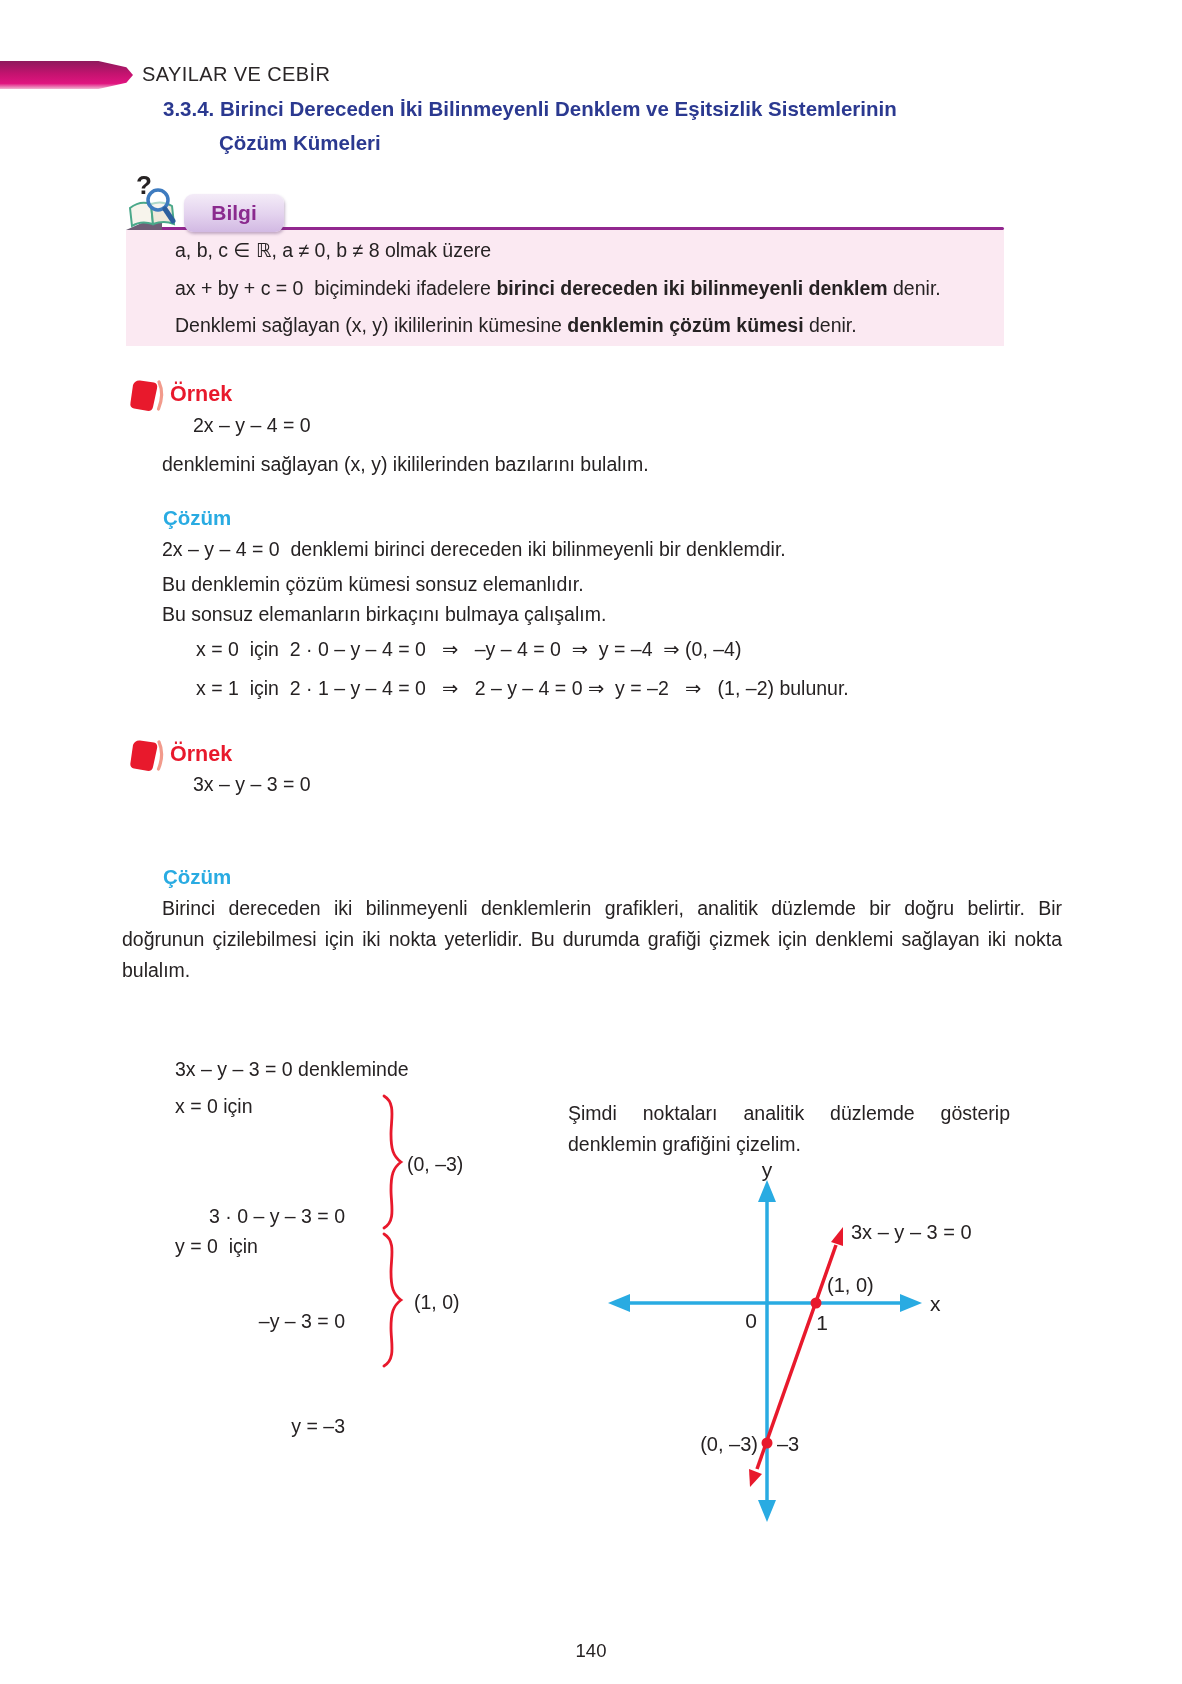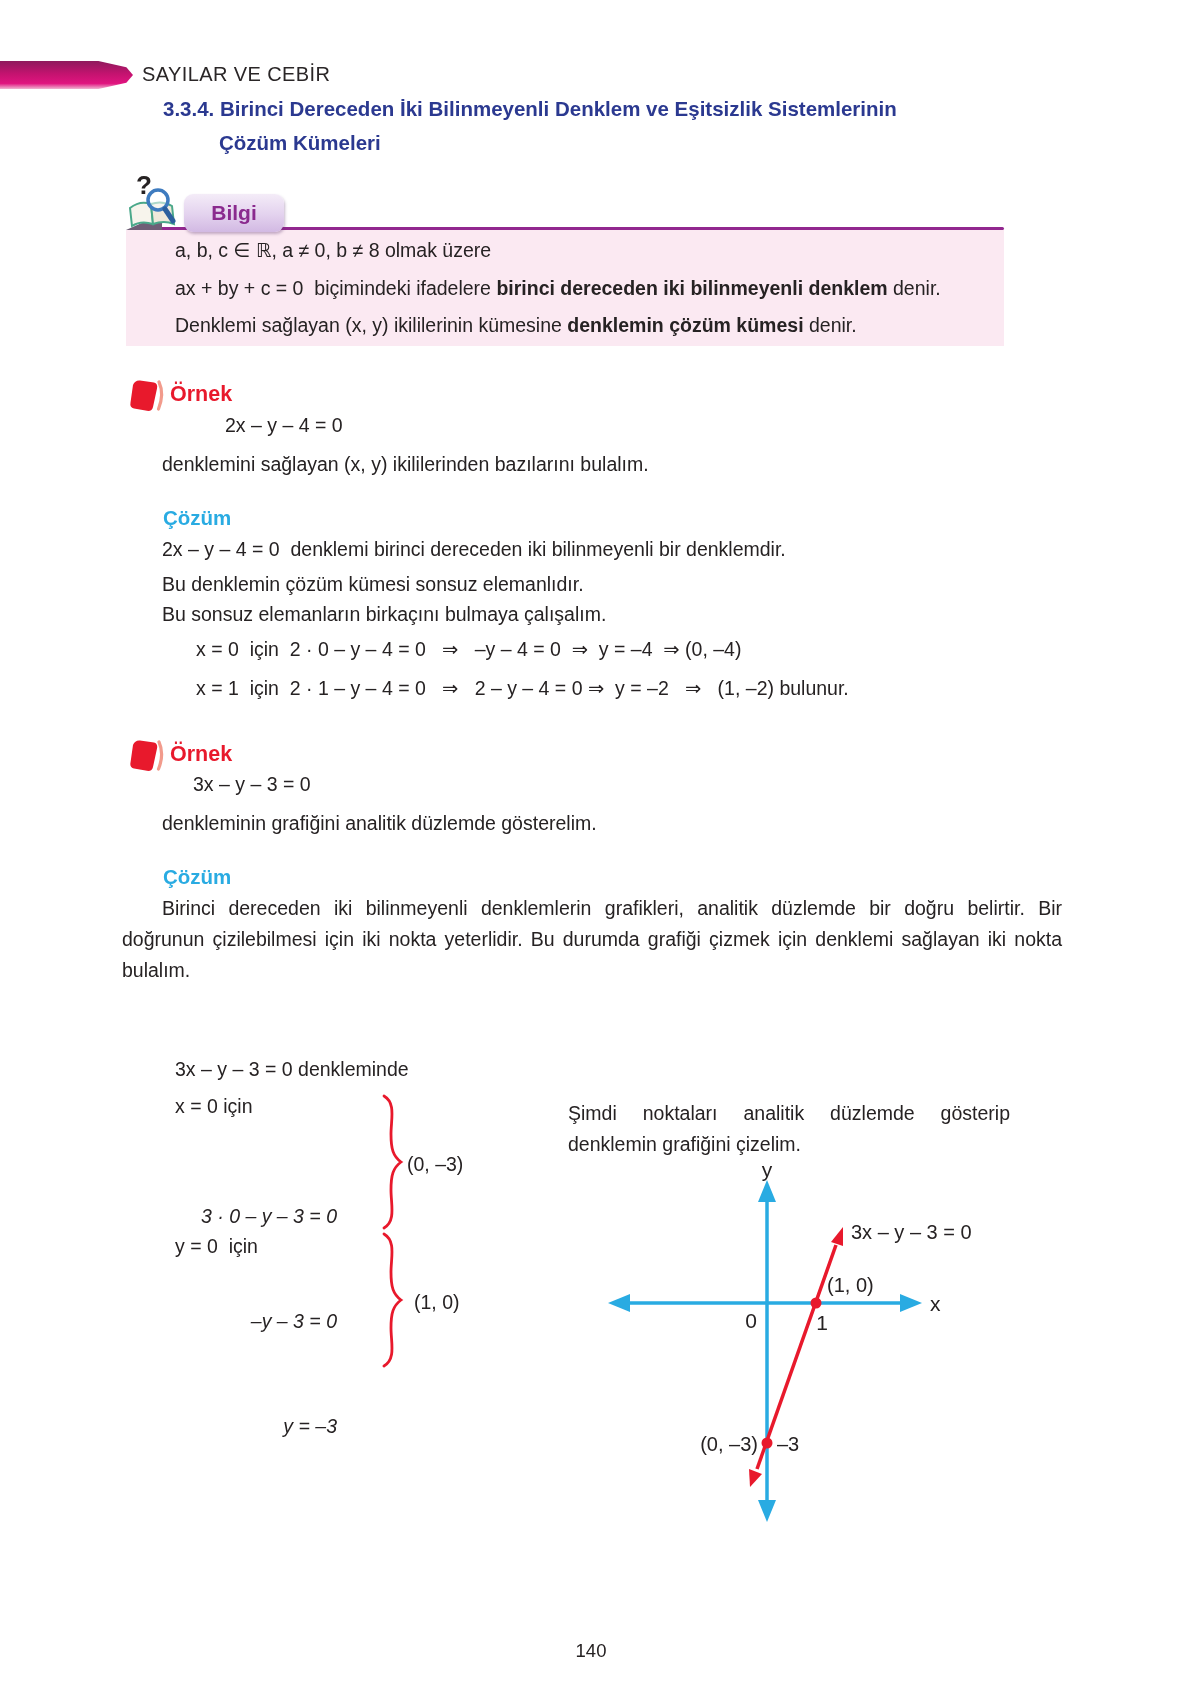--- a/index.html
+++ b/index.html
@@ -55,42 +55,41 @@
   </svg>
   <div class="t" style="left:175px;top:238px;">a, b, c ∈ ℝ, a ≠ 0, b ≠ 8 olmak üzere</div>
   <div class="t" style="left:175px;top:276px;"><span>ax + by + c = 0  biçimindeki ifadelere </span><span class="bold">birinci dereceden iki bilinmeyenli denklem</span><span> denir.</span></div>
   <div class="t" style="left:175px;top:313px;"><span>Denklemi sağlayan (x, y) ikililerinin kümesine </span><span class="bold">denklemin çözüm kümesi</span><span> denir.</span></div>
 
   <svg style="left:126px;top:378px;" width="40" height="36" viewBox="0 0 40 36">
     <path d="M7,7 Q9,2 14,2.5 L28,4.5 Q32,5.5 31,10.5 L27,29 Q26,33.5 21,32.8 L8,30.5 Q3.5,29.5 4.5,24.5 Z" fill="#e8192c"></path>
     <path d="M33,4 Q38.5,16 32.5,31" stroke="#f29b8c" stroke-width="3.2" fill="none" stroke-linecap="round"></path>
   </svg>
   <div class="t ornek-label" style="left:170px;top:381px;">Örnek</div>
-  <div class="t" style="left:193px;top:413px;margin-left:32px;">2x – y – 4 = 0</div>
+  <div class="t" style="left:193px;top:413px;">2x – y – 4 = 0</div>
   <div class="t" style="left:162px;top:452px;">denklemini sağlayan (x, y) ikililerinden bazılarını bulalım.</div>
   <div class="t cozum-label" style="left:163px;top:505px;">Çözüm</div>
   <div class="t" style="left:162px;top:537px;">2x – y – 4 = 0  denklemi birinci dereceden iki bilinmeyenli bir denklemdir.</div>
   <div class="t" style="left:162px;top:572px;">Bu denklemin çözüm kümesi sonsuz elemanlıdır.</div>
   <div class="t" style="left:162px;top:602px;">Bu sonsuz elemanların birkaçını bulmaya çalışalım.</div>
   <div class="t" style="left:196px;top:637px;text-align:right;">x = 0  için  2 · 0 – y – 4 = 0   ⇒   –y – 4 = 0  ⇒  y = –4  ⇒ (0, –4)</div>
   <div class="t" style="left:196px;top:676px;">x = 1  için  2 · 1 – y – 4 = 0   ⇒   2 – y – 4 = 0 ⇒  y = –2   ⇒   (1, –2) bulunur.</div>
 
   <svg style="left:126px;top:738px;" width="40" height="36" viewBox="0 0 40 36">
     <path d="M7,7 Q9,2 14,2.5 L28,4.5 Q32,5.5 31,10.5 L27,29 Q26,33.5 21,32.8 L8,30.5 Q3.5,29.5 4.5,24.5 Z" fill="#e8192c"></path>
     <path d="M33,4 Q38.5,16 32.5,31" stroke="#f29b8c" stroke-width="3.2" fill="none" stroke-linecap="round"></path>
   </svg>
   <div class="t ornek-label" style="left:170px;top:741px;">Örnek</div>
   <div class="t" style="left:193px;top:772px;">3x – y – 3 = 0</div>
-  <div class="t" style="left:162px;top:811px;">denkleminin grafiğini analitik düzlemde gösterelim.</div>
   <div class="t cozum-label" style="left:163px;top:864px;">Çözüm</div>
   <div class="t para indent" style="left:122px;top:893px;width:940px;">Birinci dereceden iki bilinmeyenli denklemlerin grafikleri, analitik düzlemde bir doğru belirtir. Bir doğrunun çizilebilmesi için iki nokta yeterlidir.  Bu durumda grafiği çizmek için denklemi sağlayan iki nokta bulalım.</div>
 
   <div class="t" style="left:175px;top:1057px;">3x – y – 3 = 0 denkleminde</div>
   <div class="t" style="left:175px;top:1094px;">x = 0 için</div>
-  <div class="t steps" style="left:200px;top:1129px;width:137px;font-style:italic;">
+  <div class="t steps" style="left:208px;top:1129px;width:137px;">
     <div>3 · 0 – y – 3 = 0</div>
     <div>–y – 3 = 0</div>
     <div>y = –3</div>
   </div>
   <div class="t" style="left:175px;top:1234px;">y = 0  için</div>
 
   <svg style="left:380px;top:1093px;" width="26" height="138" viewBox="0 0 26 138">
     <path d="M4,3 C16,10 11,26 11,41 C11,56 13,63 21,69 C13,75 11,82 11,97 C11,112 16,128 4,135" stroke="#e8192c" stroke-width="2.8" fill="none" stroke-linecap="round"></path>
   </svg>
   <div class="t" style="left:407px;top:1152px;">(0, –3)</div>

